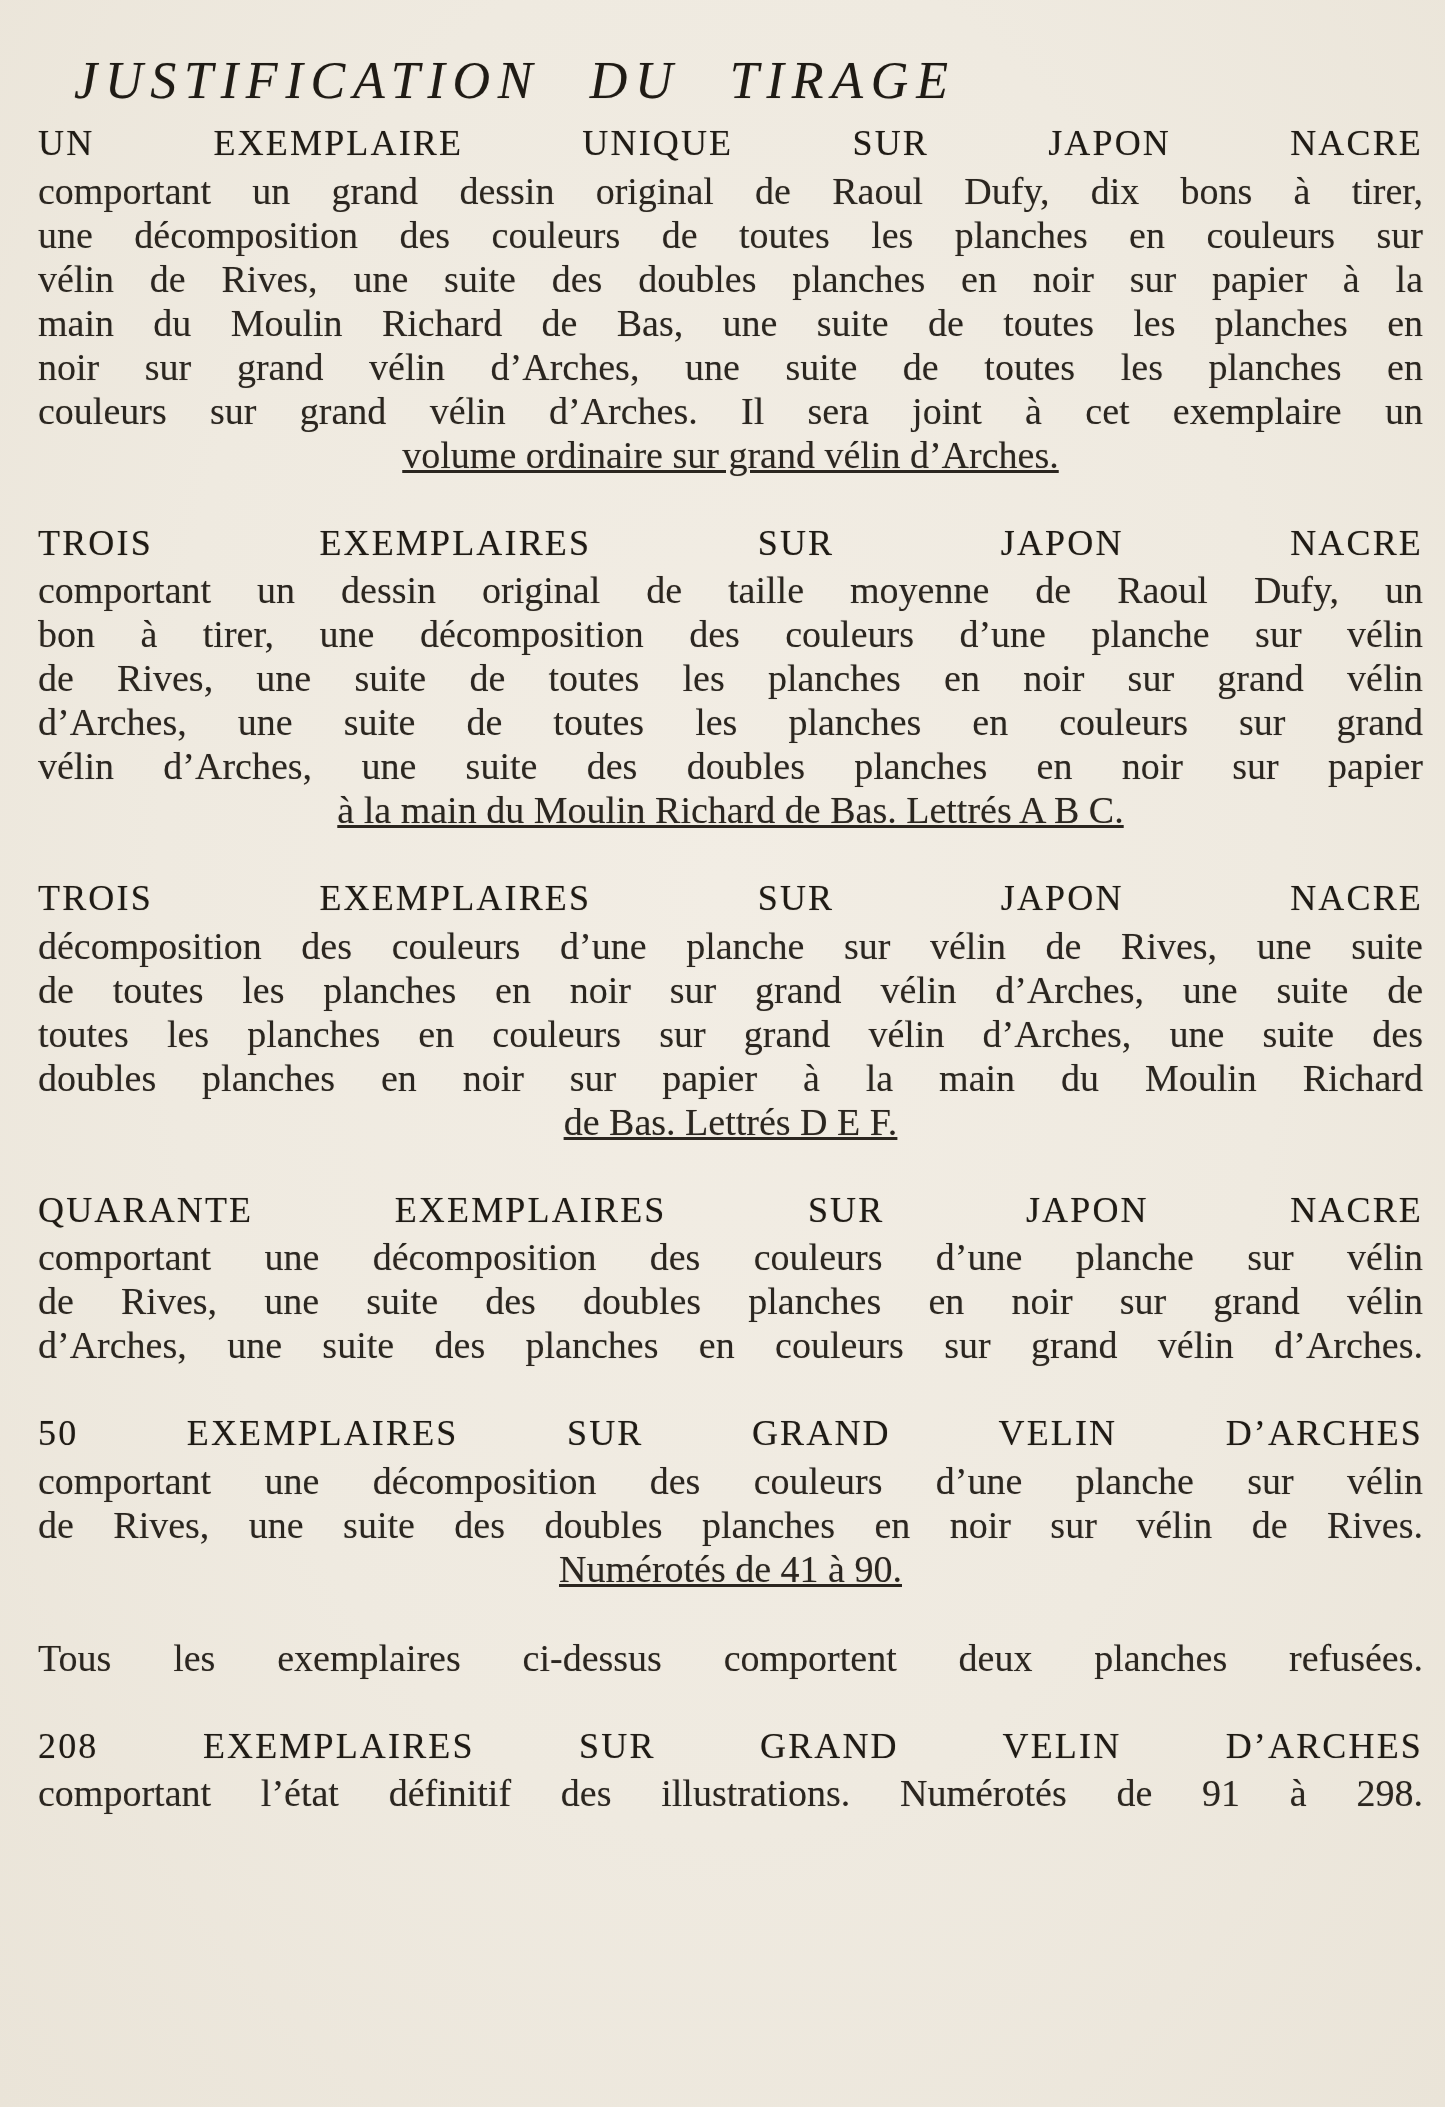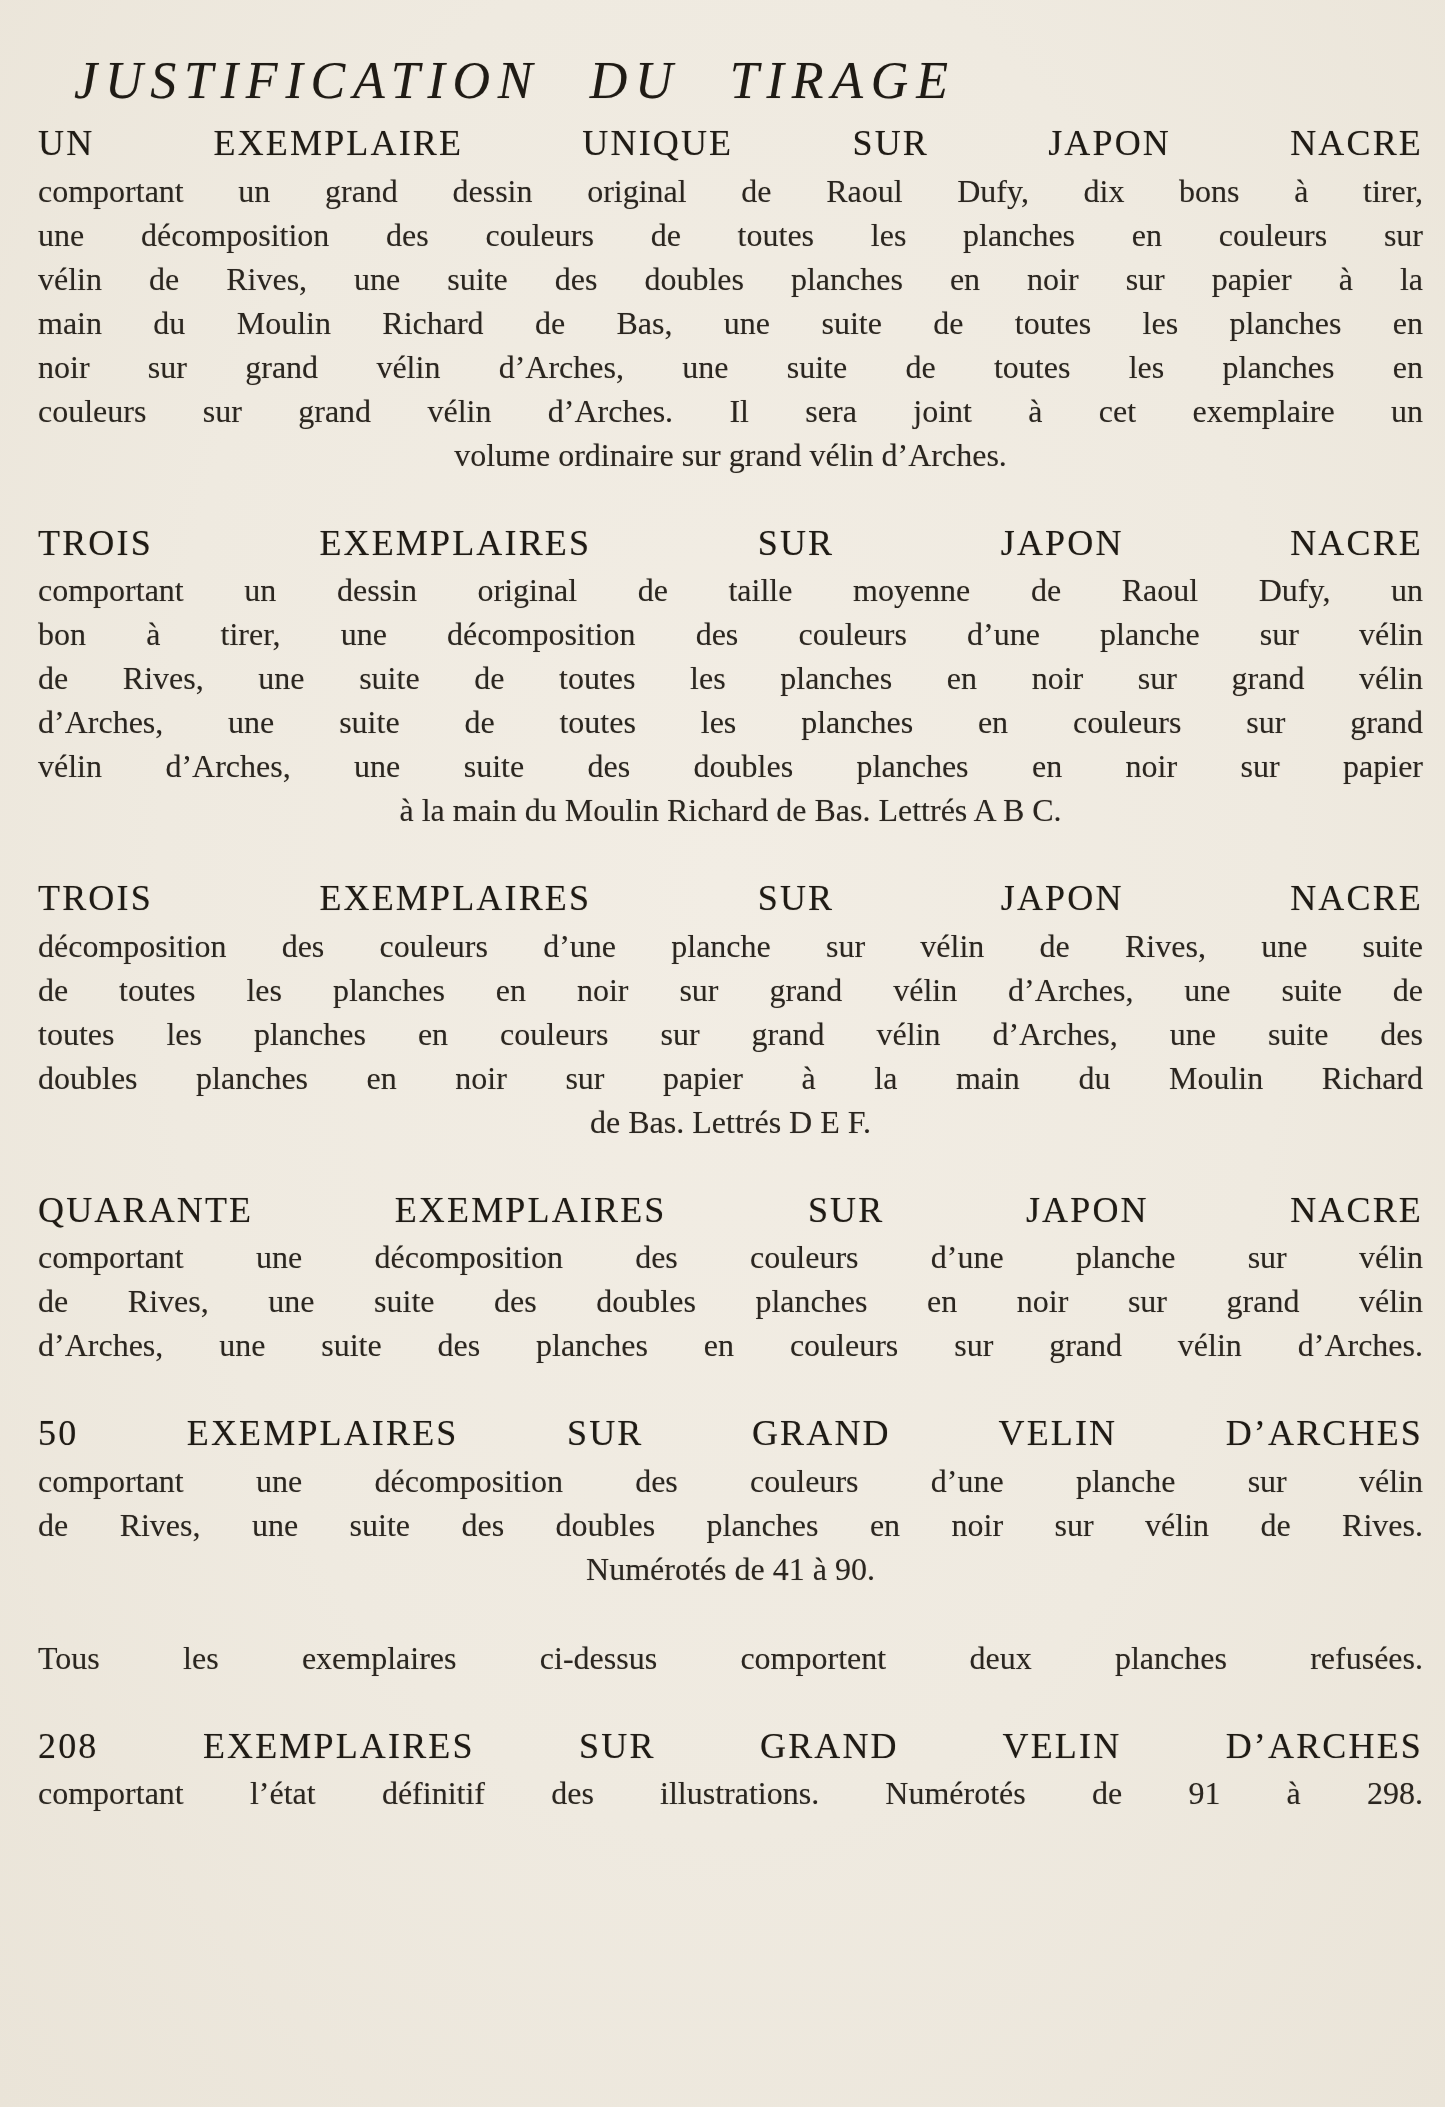--- a/index.html
+++ b/index.html
@@ -44,30 +44,31 @@
     margin: 0 0 4px 0;
     text-align: justify;
     text-align-last: justify;
     color: #1f1b15;
     text-shadow: 0 0 1px rgba(45, 38, 28, 0.4);
   }
   .body-text {
     margin: 0;
   }
   .line {
-    font-size: 32px;
+    font-size: 38px;
     line-height: 44px;
     text-align: justify;
     text-align-last: justify;
     color: #2b2620;
     text-shadow: 0 0 1px rgba(50, 42, 32, 0.32);
   }
   .line.center {
     text-align: left;
     text-align-last: center;
+    text-decoration: underline;
   }
 </style>
 </head>
 <body>
 
 <div class="page">
   <h1 class="title">JUSTIFICATION DU TIRAGE</h1>
   <div id="sections">
   <section class="section">
     <h2 class="heading">UN EXEMPLAIRE UNIQUE SUR JAPON NACRE</h2>

